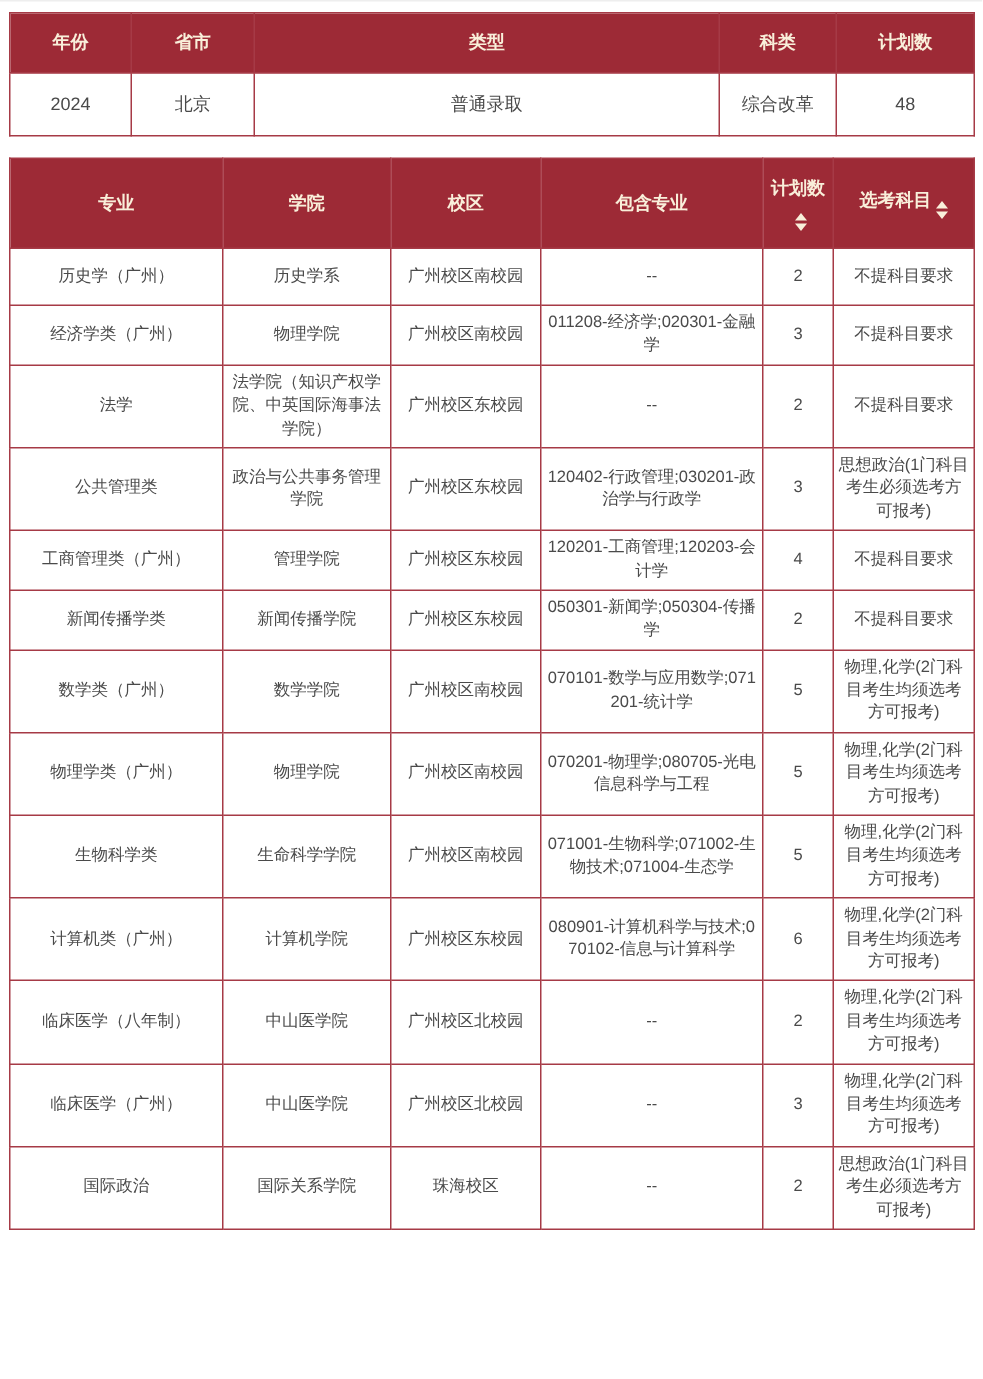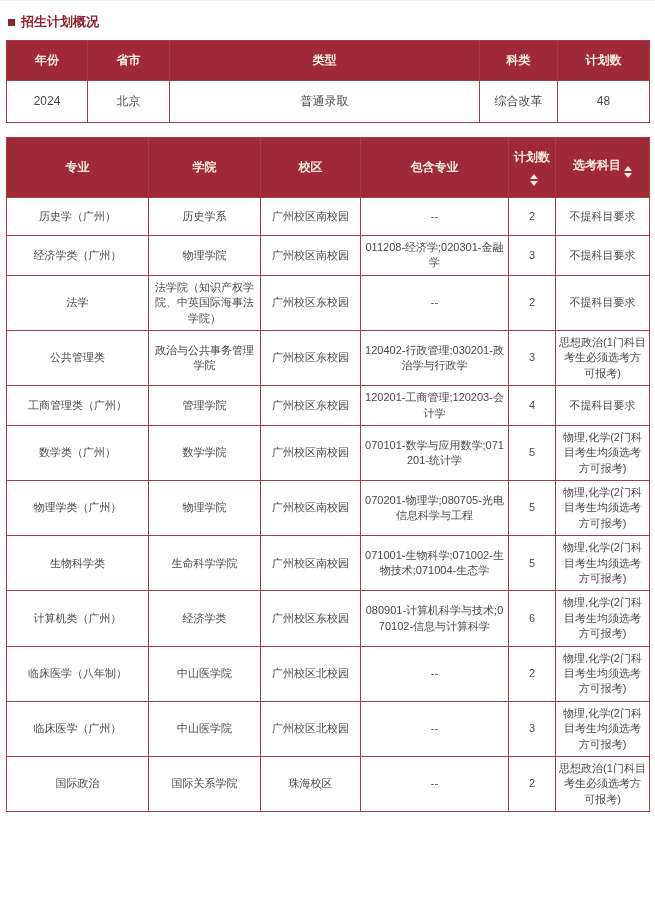--- a/index.html
+++ b/index.html
@@ -32,24 +32,20 @@
   .sort { display:inline-flex; flex-direction:column; margin-left:3px; vertical-align:-2px; }
   .sort i { display:block; width:0; height:0; border-left:4px solid transparent; border-right:4px solid transparent; }
   .sort .up { border-bottom:5px solid var(--header-text,#f2dfb8); margin-bottom:2px; }
   .sort .dn { border-top:5px solid var(--header-text,#f2dfb8); }
 </style>
 </head>
 <body>
 
 <div class="page">
 
-  <div class="sec-title">
-    <span class="bullet"></span>
-    <span>招生计划概况</span>
-  </div>
 
   <table class="overview">
     <colgroup>
       <col style="width:81px">
         <col style="width:82px">
         <col style="width:310px">
         <col style="width:78px">
         <col style="width:92px">
     </colgroup>
     <thead>
@@ -139,20 +135,28 @@
         </tr>
         <tr>
           <td>工商管理类（广州）</td>
           <td>管理学院</td>
           <td>广州校区东校园</td>
           <td>120201-工商管理;120203-会计学</td>
           <td>4</td>
           <td>不提科目要求</td>
         </tr>
         <tr>
+          <td>新闻传播学类</td>
+          <td>新闻传播学院</td>
+          <td>广州校区东校园</td>
+          <td>050301-新闻学;050304-传播学</td>
+          <td>2</td>
+          <td>不提科目要求</td>
+        </tr>
+        <tr>
           <td>数学类（广州）</td>
           <td>数学学院</td>
           <td>广州校区南校园</td>
           <td>070101-数学与应用数学;071201-统计学</td>
           <td>5</td>
           <td>物理,化学(2门科目考生均须选考方可报考)</td>
         </tr>
         <tr>
           <td>物理学类（广州）</td>
           <td>物理学院</td>
@@ -164,21 +168,21 @@
         <tr>
           <td>生物科学类</td>
           <td>生命科学学院</td>
           <td>广州校区南校园</td>
           <td>071001-生物科学;071002-生物技术;071004-生态学</td>
           <td>5</td>
           <td>物理,化学(2门科目考生均须选考方可报考)</td>
         </tr>
         <tr>
           <td>计算机类（广州）</td>
-          <td>经济学类</td>
+          <td>计算机学院</td>
           <td>广州校区东校园</td>
           <td>080901-计算机科学与技术;070102-信息与计算科学</td>
           <td>6</td>
           <td>物理,化学(2门科目考生均须选考方可报考)</td>
         </tr>
         <tr>
           <td>临床医学（八年制）</td>
           <td>中山医学院</td>
           <td>广州校区北校园</td>
           <td>--</td>

